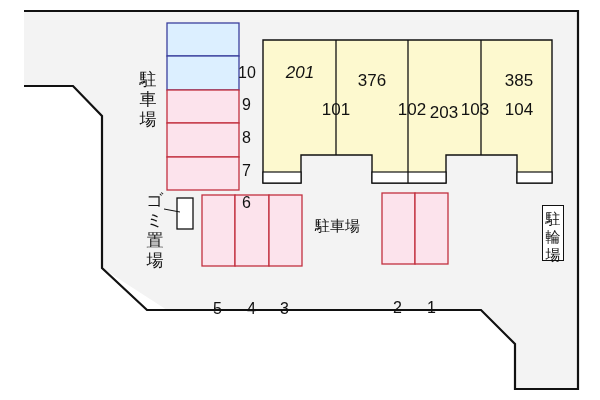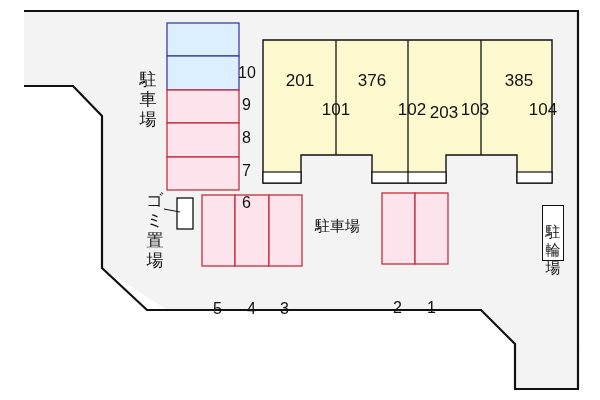--- a/index.html
+++ b/index.html
@@ -5,21 +5,21 @@
   html, body { margin: 0; padding: 0; background: #ffffff; }
   body { width: 600px; height: 400px; position: relative; overflow: hidden;
          font-family: "Liberation Sans", "DejaVu Sans", sans-serif; color: #111; }
   svg.site { position: absolute; left: 0; top: 0; }
   .lbl { position: absolute; font-size: 16px; line-height: 1; color: #111; }
   .num { position: absolute; font-size: 16px; line-height: 1; color: #111; text-align: center; margin-top: 32px; }
   .vert { position: absolute; width: 18px; font-size: 17px; line-height: 20px; text-align: center;
           font-family: "DejaVu Sans", sans-serif; }
   .unit-label { position: absolute; width: 72px; text-align: center; font-size: 17px; line-height: 1; }
   .bike-box { position: absolute; border: 1.5px solid #111; background: #fff; width: 22px; height: 56px;
-              font-family: "DejaVu Sans", sans-serif; font-size: 15px; line-height: 18px; text-align: center; box-sizing: border-box; padding-top: 17px;}
+              font-family: "DejaVu Sans", sans-serif; font-size: 15px; line-height: 18px; text-align: center; box-sizing: border-box; padding-top: 4px;}
 </style>
 </head>
 <body>
 
 <svg class="site" width="600" height="400" viewBox="0 0 600 400">
 
   <polygon points="24,11 578,11 578,389 515,389 515,344 481,310 167,310 102,268 102,116 73,86 24,86" fill="#f3f3f3" stroke="none"></polygon>
   <polyline points="24,11 578,11 578,389 515,389 515,344 481,310 147,310 102,268 102,116 73,86 24,86" fill="none" stroke="#111" stroke-width="2.2"></polyline>
 
   <path d="M263,40 L552,40 L552,183 L517,183 L517,155 L446,155 L446,183 L372,183 L372,155 L301,155 L301,183 L263,183 Z" fill="#fdf9cf" stroke="#111" stroke-width="1.4"></path>
@@ -54,27 +54,27 @@
 <div class="num" style="left:242px;top:98px;">8</div>
 <div class="num" style="left:242px;top:131px;">7</div>
 <div class="num" style="left:242px;top:163px;">6</div>
 
 <div class="num" style="left:213px;top:269px;">5</div>
 <div class="num" style="left:247px;top:269px;">4</div>
 <div class="num" style="left:280px;top:269px;">3</div>
 <div class="num" style="left:393px;top:268px;">2</div>
 <div class="num" style="left:427px;top:268px;">1</div>
 
-<div class="unit-label" style="left:264px;top:72px;">201</div>
+<div class="unit-label" style="left:264px;top:64px;font-style:italic;">201</div>
 <div class="unit-label" style="left:264px;top:101px;margin-left:36px;">101</div>
 <div class="unit-label" style="left:336px;top:72px;">376</div>
 <div class="unit-label" style="left:336px;top:101px;padding-left:40px;">102</div>
 <div class="unit-label" style="left:408px;top:72px;margin-top:32px;">203</div>
 <div class="unit-label" style="left:408px;top:101px;padding-left:31px;">103</div>
 <div class="unit-label" style="left:483px;top:72px;">385</div>
-<div class="unit-label" style="left:465px;top:101px;padding-left:42px;">104</div>
+<div class="unit-label" style="left:483px;top:101px;">104</div>
 
 <div class="vert" style="left:139px;top:69px;">駐車場</div>
 <div class="vert" style="left:146px;top:190px;">ゴミ置場</div>
 
 <div class="lbl" style="left:315px;top:219px;font-family:'DejaVu Sans',sans-serif;font-size:15px;">駐車場</div>
 
 <div class="bike-box" style="left:542px;top:205px;">駐輪場</div>
 
 </body></html>

